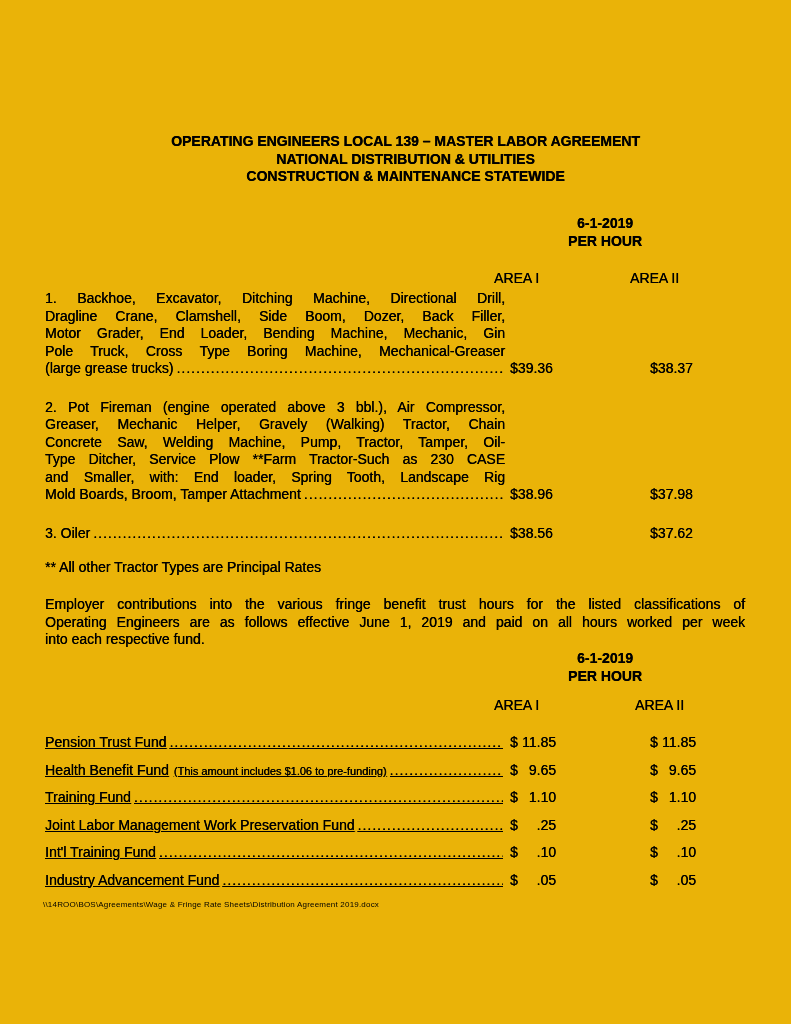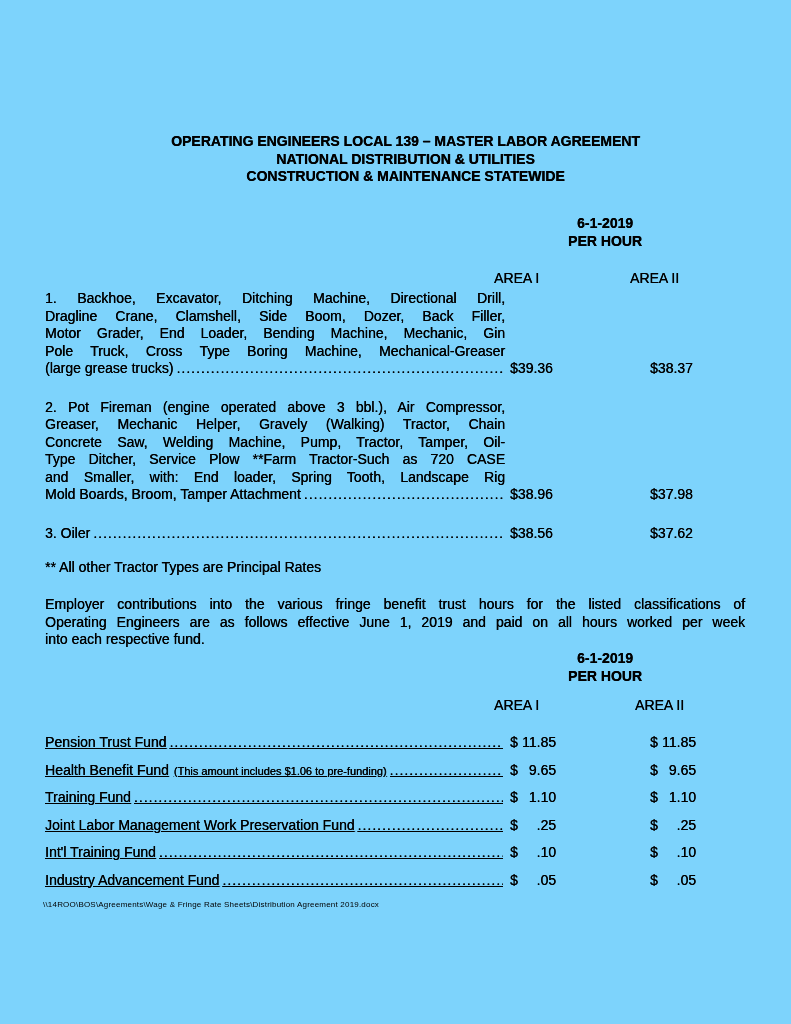--- a/index.html
+++ b/index.html
@@ -1,19 +1,19 @@
 <!DOCTYPE html>
 <html><head>
 <meta charset="utf-8">
 <style>
   * { margin:0; padding:0; box-sizing:border-box; }
   html,body { background:#ffffff; }
   .page {
     position:relative; width:791px; height:1024px; margin:0 auto;
-    background:#7dd3fc; color:#000;
+    background:#eab308; color:#000;
     font-family:"Liberation Sans", sans-serif;
     font-size:14px; line-height:17.5px;
     text-shadow:0.3px 0 0 currentColor; 
     overflow:hidden;
   }
 
   .title-block { position:absolute; top:133px; left:20px; right:0; text-align:center; font-weight:bold; }
 
   .date-block { position:absolute; width:212px; text-align:center; font-weight:bold; }
   #date1 { top:215px; left:499px; }
@@ -91,21 +91,21 @@
       <div class="rate r2">
           <span>$</span>
           <span>38.37</span>
         </div>
     </div>
 
     <div class="item">
       <div class="jline">2. Pot Fireman (engine operated above 3 bbl.), Air Compressor,</div>
       <div class="jline">Greaser, Mechanic Helper, Gravely (Walking) Tractor, Chain</div>
       <div class="jline">Concrete Saw, Welding Machine, Pump, Tractor, Tamper, Oil-</div>
-      <div class="jline">Type Ditcher, Service Plow **Farm Tractor-Such as 720 CASE</div>
+      <div class="jline">Type Ditcher, Service Plow **Farm Tractor-Such as 230 CASE</div>
       <div class="jline">and Smaller, with: End loader, Spring Tooth, Landscape Rig</div>
       <div class="lastline">
         <span class="label">Mold Boards, Broom, Tamper Attachment</span>
         <span class="dots">........................................................................................................................................................................................................................................................................</span>
       </div>
       <div class="rate r1">
           <span>$</span>
           <span>38.96</span>
         </div>
       <div class="rate r2">

